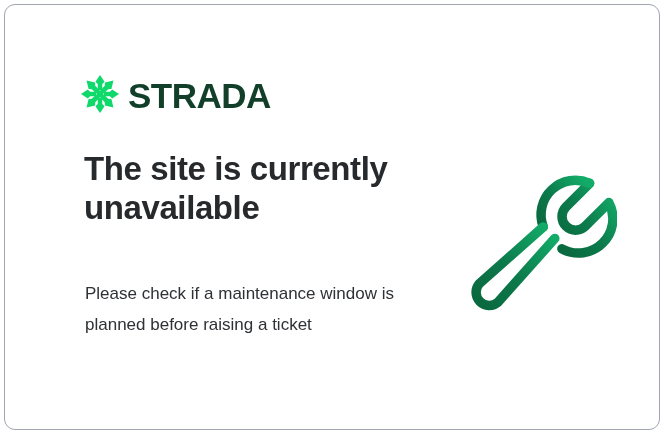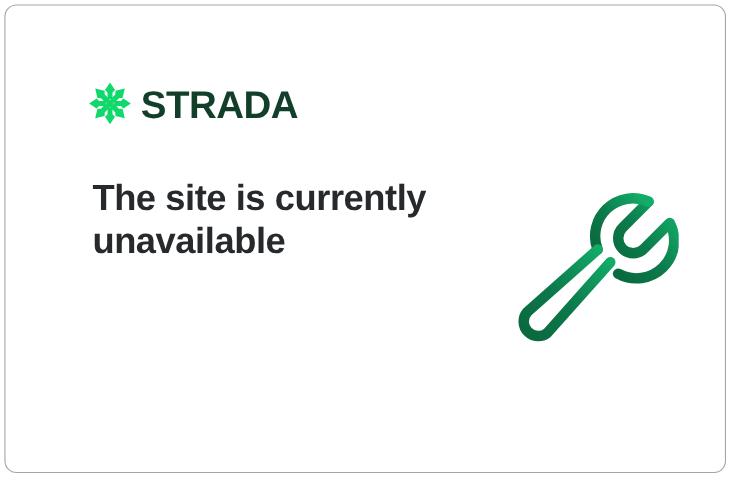--- a/index.html
+++ b/index.html
@@ -49,21 +49,21 @@
     letter-spacing: -0.5px;
     color: #123f2a;
     line-height: 1;
     white-space: nowrap;
   }
 
   
   #message-heading {
     position: absolute;
     left: 79px;
-    top: 155px;
+    top: 144px;
     width: 360px;
     margin: 0;
     font-family: "Liberation Sans", sans-serif;
     font-size: 33px;
     font-weight: bold;
     line-height: 39px;
     letter-spacing: -0.4px;
     color: #272a2d;
   }
   #message-body {
@@ -117,20 +117,21 @@
 
           <circle cx="50" cy="50" r="9"></circle>
         </g>
       </svg>
     </span>
     <span class="logo-wordmark">STRADA</span>
   </div>
 
   <h1 id="message-heading">The site is currently unavailable</h1>
 
+  <p id="message-body">Please check if a maintenance window is planned before raising a ticket</p>
 
   <div id="wrench-illustration">
     <svg viewBox="0 0 160 158" xmlns="http://www.w3.org/2000/svg" aria-hidden="true">
       <defs>
         <linearGradient id="wrenchGrad" x1="0.06" y1="0.95" x2="0.95" y2="0.08">
           <stop offset="0" stop-color="#0a6a3f"></stop>
           <stop offset="0.45" stop-color="#0c7a4c"></stop>
           <stop offset="1" stop-color="#13ab68"></stop>
         </linearGradient>
       </defs>

